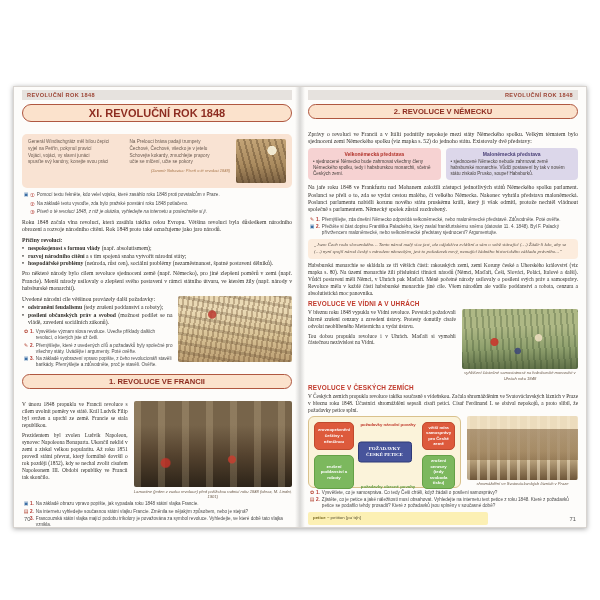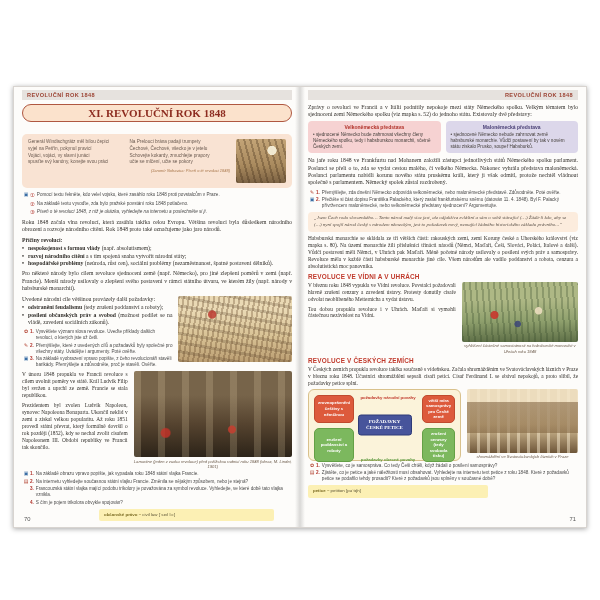--- a/index.html
+++ b/index.html
@@ -14,21 +14,21 @@
     border:1px solid #d8d4d0;box-sizing:border-box;
   }
   .fold{position:absolute;left:50%;top:0;bottom:0;width:10px;transform:translateX(-50%);
     background:linear-gradient(90deg,rgba(0,0,0,0),rgba(0,0,0,.14),rgba(0,0,0,0));pointer-events:none;}
   .page{width:287px;box-sizing:border-box;padding:3px 8px 16px 8px;position:relative;overflow:hidden;}
   .pagehead{background:#e6e2de;color:#9c4434;font-weight:bold;font-size:5.6px;
     letter-spacing:.4px;padding:2px 5px;margin-bottom:4px;}
   .pagehead.right{text-align:right;}
   .banner{
     background:#fbe2cc;border:1.2px solid #af5740;border-radius:9px;
-    text-align:center;color:#8d2c20;font-family:Liberation Serif, serif;font-weight:bold;
+    text-align:center;color:#8d2c20;font-family:Liberation Sans, sans-serif;font-weight:bold;
     padding:2px 0;margin:3px 0 12px 0;
   }
   .banner.main{font-size:11px;border-radius:10px;}
   .banner.sec{font-size:7.6px;}
   .poembox{background:#f9e3d3;border-radius:5px;display:flex;gap:6px;padding:5px 6px;margin-bottom:4px;}
   .poem{font-size:4.7px;line-height:1.45;color:#6a5a50;white-space:pre-line;width:37%;}
   .poemcol2{width:39%;display:flex;flex-direction:column;}
   .attrib{font-size:4px;font-style:italic;color:#a8764a;text-align:right;margin-top:2px;}
   .thumb{flex:1;border-radius:2px;min-height:44px;}
   .img-poem{background:
@@ -197,20 +197,21 @@
             <span class="tnum">3.</span>
             <span>Na základě vyobrazení vpravo popište, z čeho revolucionáři stavěli barikády. Přemýšlejte a zdůvodněte, proč je stavěli. Ověřte.</span>
           </div>
         </div>
       </div>
       <div style="width:43%">
         <div class="img img-barricade"></div>
       </div>
     </div>
 
+    <div class="banner sec">1. REVOLUCE VE FRANCII</div>
 
     <div class="cols">
       <div style="width:40%" class="bodytext">
         <p style="font-size:5.4px">V únoru 1848 propukla ve Francii revoluce s cílem uvolnit poměry ve státě. Král Ludvík Filip byl svržen a uprchl ze země. Francie se stala republikou.</p>
         <p style="font-size:5.4px">Prezidentem byl zvolen Ludvík Napoleon, synovec Napoleona Bonaparta. Ukončil neklid v zemi a získal velkou popularitu. Až roku 1851 provedl státní převrat, který formálně dovršil o rok později (1852), kdy se nechal zvolit císařem Napoleonem III. Období republiky ve Francii tak skončilo.</p>
       </div>
       <div style="width:60%">
         <div class="img img-lamartine"></div>
         <div class="caption">Lamartine (jeden z vůdců revoluce) před pařížskou radnicí roku 1848 (obraz, M. Lindet, 1901)</div>
       </div>
@@ -245,20 +246,21 @@
 
       </div>
     </div>
 
     <div class="pgnum l">70</div>
   </div>
 
   <div class="page">
     <div class="pagehead right">REVOLUČNÍ ROK 1848</div>
 
+    <div class="banner sec">2. REVOLUCE V NĚMECKU</div>
 
     <div class="bodytext">
       <p style="margin-bottom:2px">Zprávy o revoluci ve Francii a v Itálii podnítily nepokoje mezi státy Německého spolku. Velkým tématem bylo sjednocení zemí Německého spolku (viz mapka s. 52) do jednoho státu. Existovaly dvě představy:</p>
     </div>
 
     <div class="germboxes">
       <div class="gbox pink">
         <div class="gtitle">Velkoněmecká představa</div>
         <div>• sjednocené Německo bude zahrnovat všechny členy Německého spolku, tedy i habsburskou monarchii, včetně Českých zemí.</div>
       </div>

